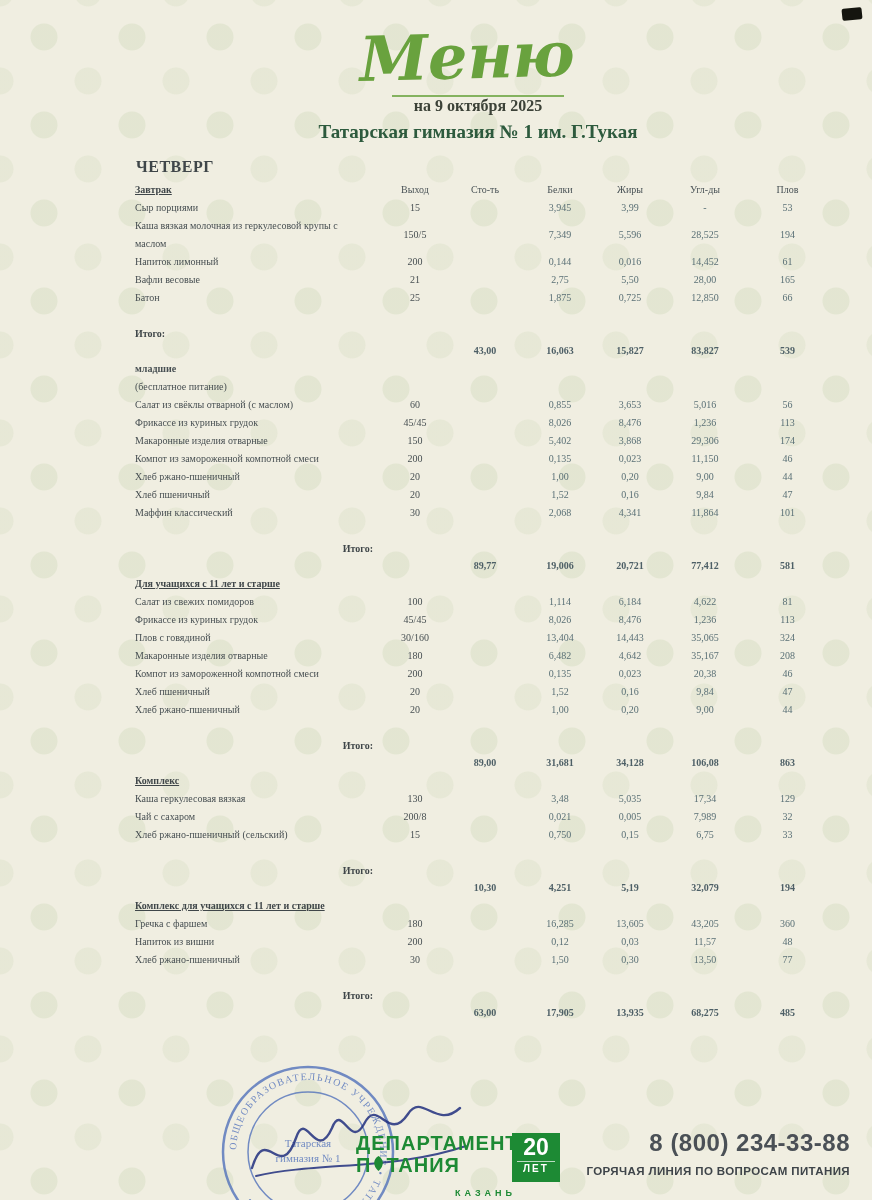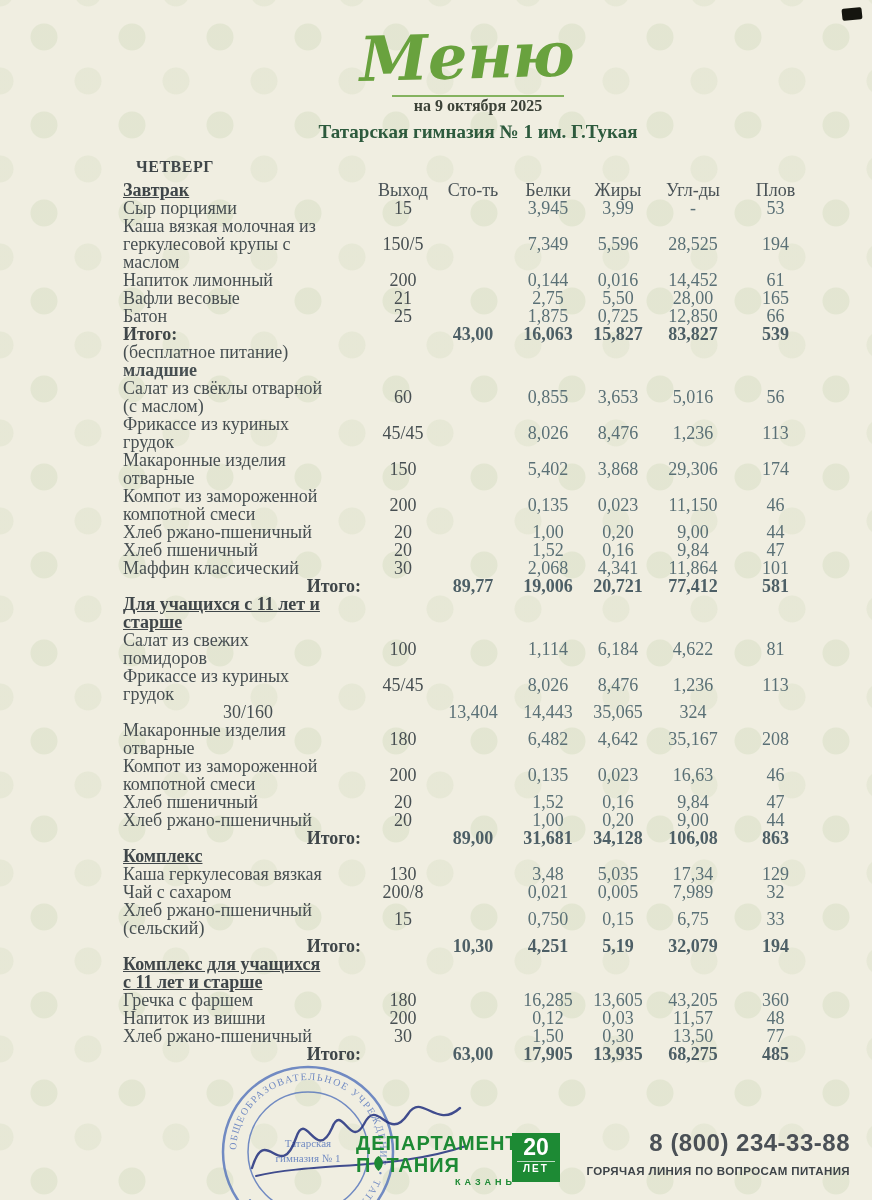--- a/index.html
+++ b/index.html
@@ -21,40 +21,40 @@
   .corner-mark{position:absolute;top:8px;right:10px;width:20px;height:12px;background:#15150f;transform:rotate(-6deg);border-radius:2px;}
   .menu-script{
     position:absolute;top:26px;left:0;width:100%;text-align:center;padding-left:62px;
     font-family:"DejaVu Serif",serif;font-style:italic;font-weight:bold;
     font-size:62px;line-height:64px;color:var(--title-green);transform:rotate(-1.5deg);
   }
   .flourish{position:absolute;top:95px;left:392px;width:172px;height:2px;background:var(--title-green);opacity:.8;}
   .date-line{position:absolute;top:97px;left:0;width:100%;text-align:center;padding-left:84px;font-weight:bold;font-size:16px;color:#3c4238;}
   .school{position:absolute;top:121px;left:0;width:100%;text-align:center;padding-left:84px;font-weight:bold;font-size:19px;color:var(--school-green);}
   .day{position:absolute;top:158px;left:136px;font-weight:bold;font-size:16px;color:#3f4649;letter-spacing:.5px;}
-  .table{position:absolute;top:181px;left:123px;width:700px;font-size:18px;}
+  .table{position:absolute;top:181px;left:135px;width:700px;font-size:10px;}
   .trow{display:grid;grid-template-columns:250px 60px 80px 70px 70px 80px 85px;align-items:center;}
   .cell{line-height:18px;}
   .c-name{padding-right:45px;}
   .c-num{text-align:center;}
   .sec-title{font-weight:bold;text-decoration:underline;color:#3f4649;}
   .col-head{color:#4a5357;padding-right:0;}
   .bold{font-weight:bold;}
   .num{color:#5a7076;}
-  .tot{color:#4d5f66;}
+  .tot{color:#4d5f66;margin-top:35px;}
   .total-label{font-weight:bold;text-align:right;padding-right:12px;color:#3f4649;}
   .total-label.left{text-align:left;padding-right:45px;}
   
   .stamp{position:absolute;left:198px;top:1042px;width:220px;height:220px;color:var(--stamp-blue);opacity:.8;}
   .signature{position:absolute;left:238px;top:1072px;width:240px;height:120px;color:var(--signature-blue);opacity:.85;}
   .logo{position:absolute;left:356px;top:1132px;width:160px;font-family:"Liberation Sans",sans-serif;color:var(--logo-green);}
   .logo-line1{font-weight:bold;font-size:20px;letter-spacing:1px;line-height:22px;}
   .logo-line2{font-weight:bold;font-size:20px;letter-spacing:1px;line-height:22px;display:flex;align-items:center;}
   .logo-leaf{display:inline-block;margin:0 1px;}
-  .logo-city{font-size:9px;font-weight:bold;letter-spacing:4px;text-align:right;margin-top:1px;}
+  .logo-city{font-size:9px;font-weight:bold;letter-spacing:4px;text-align:right;margin-top:12px;}
   .badge{position:absolute;left:512px;top:1133px;width:48px;height:49px;background:var(--logo-green);color:#ffffff;text-align:center;font-family:"Liberation Sans",sans-serif;}
   .badge-number{font-weight:bold;font-size:23px;line-height:28px;}
   .badge-word{font-weight:bold;font-size:10px;letter-spacing:2px;line-height:14px;border-top:1px solid rgba(255,255,255,.7);margin:0 5px;}
   .phone-block{position:absolute;right:22px;top:1126px;text-align:right;font-family:"Liberation Sans",sans-serif;}
   .phone{font-weight:bold;font-size:24px;line-height:34px;color:var(--phone-gray);letter-spacing:.5px;}
   .hotline{font-weight:bold;font-size:11.5px;color:#3e4449;letter-spacing:.4px;margin-top:5px;}
 </style>
 </head>
 <body>
 
@@ -126,24 +126,24 @@
       <div class="trow total-row">
         <div class="cell c-name total-label left">Итого:</div>
         <div class="cell c-num"></div>
         <div class="cell c-num bold tot">43,00</div>
         <div class="cell c-num bold tot">16,063</div>
         <div class="cell c-num bold tot">15,827</div>
         <div class="cell c-num bold tot">83,827</div>
         <div class="cell c-num bold tot">539</div>
       </div>
       <div class="trow ">
+        <div class="cell c-name bold">младшие</div>
+      </div>
+      <div class="trow ">
         <div class="cell c-name">(бесплатное питание)</div>
-      </div>
-      <div class="trow ">
-        <div class="cell c-name bold">младшие</div>
       </div>
       <div class="trow item-row">
         <div class="cell c-name">Салат из свёклы отварной (с маслом)</div>
         <div class="cell c-num">60</div>
         <div class="cell c-num"></div>
         <div class="cell c-num num">0,855</div>
         <div class="cell c-num num">3,653</div>
         <div class="cell c-num num">5,016</div>
         <div class="cell c-num num">56</div>
       </div>
@@ -225,20 +225,21 @@
       <div class="trow item-row">
         <div class="cell c-name">Фрикассе из куриных грудок</div>
         <div class="cell c-num">45/45</div>
         <div class="cell c-num"></div>
         <div class="cell c-num num">8,026</div>
         <div class="cell c-num num">8,476</div>
         <div class="cell c-num num">1,236</div>
         <div class="cell c-num num">113</div>
       </div>
       <div class="trow item-row">
+        <div class="cell c-name">Плов с говядиной</div>
         <div class="cell c-num">30/160</div>
         <div class="cell c-num"></div>
         <div class="cell c-num num">13,404</div>
         <div class="cell c-num num">14,443</div>
         <div class="cell c-num num">35,065</div>
         <div class="cell c-num num">324</div>
       </div>
       <div class="trow item-row">
         <div class="cell c-name">Макаронные изделия отварные</div>
         <div class="cell c-num">180</div>
@@ -247,21 +248,21 @@
         <div class="cell c-num num">4,642</div>
         <div class="cell c-num num">35,167</div>
         <div class="cell c-num num">208</div>
       </div>
       <div class="trow item-row">
         <div class="cell c-name">Компот из замороженной компотной смеси</div>
         <div class="cell c-num">200</div>
         <div class="cell c-num"></div>
         <div class="cell c-num num">0,135</div>
         <div class="cell c-num num">0,023</div>
-        <div class="cell c-num num">16,63</div>
+        <div class="cell c-num num">20,38</div>
         <div class="cell c-num num">46</div>
       </div>
       <div class="trow item-row">
         <div class="cell c-name">Хлеб пшеничный</div>
         <div class="cell c-num">20</div>
         <div class="cell c-num"></div>
         <div class="cell c-num num">1,52</div>
         <div class="cell c-num num">0,16</div>
         <div class="cell c-num num">9,84</div>
         <div class="cell c-num num">47</div>

